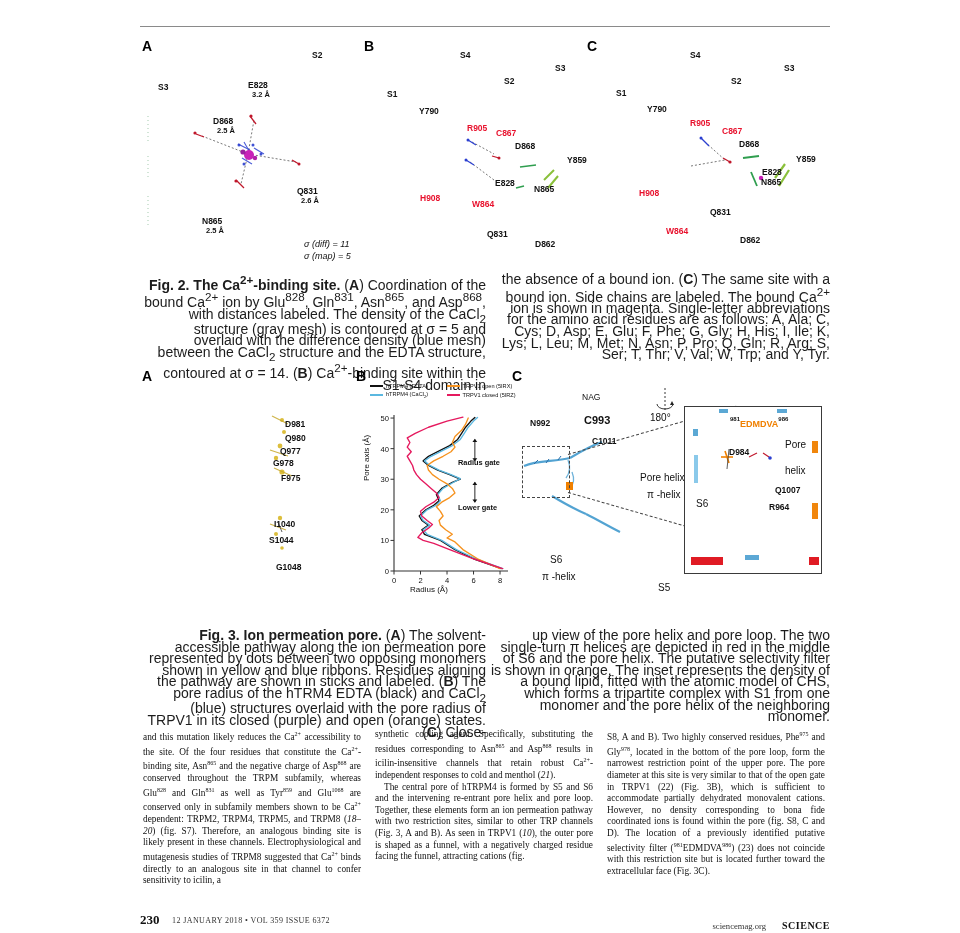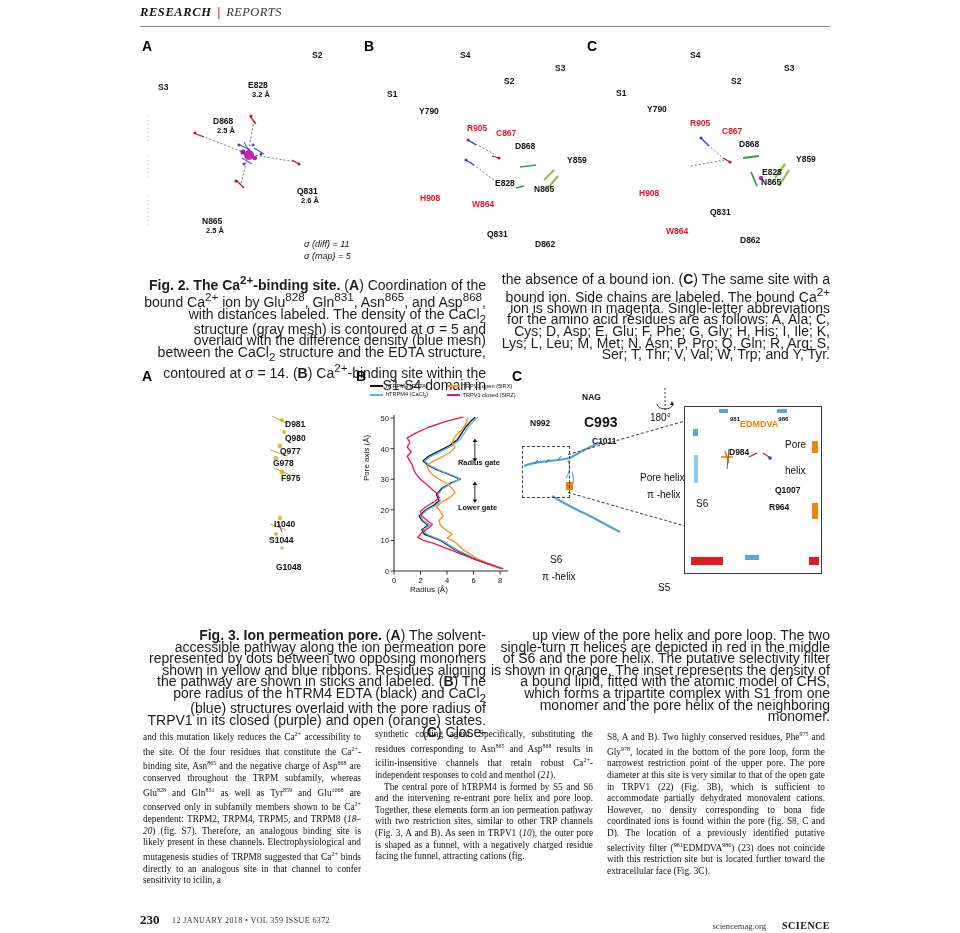--- a/index.html
+++ b/index.html
@@ -103,23 +103,20 @@
   .dashline{position:absolute;border-top:1.2px dashed #444;transform-origin:left center;}
 
   .tinytext{position:absolute;font-family:"Liberation Sans",sans-serif;font-size:9px;color:#111;white-space:nowrap;}
   .tinytext.big{font-size:10px;}
 </style>
 </head>
 <body>
 
 <div class="page">
 
-  <div class="runhead">
-    <span class="rh-research">RESEARCH</span><span class="rh-bar">|</span><span class="rh-reports">REPORTS</span>
-  </div>
   <div class="rule"></div>
 
   <div class="fig" style="left:140px;top:36px;width:230px;height:230px;">
     <div class="panel-letter" style="left:2px;top:2px;">A</div>
 
     <svg class="mol" style="left:46px;top:78px;" width="140" height="90">
       <g stroke="#555" stroke-width="0.8" stroke-dasharray="2,2">
         <line x1="16" y1="22" x2="62" y2="40"></line>
         <line x1="62" y1="40" x2="68" y2="6"></line>
         <line x1="62" y1="40" x2="55" y2="70"></line>
@@ -400,23 +397,23 @@
     <div class="dashbox" style="left:10px;top:80px;width:46px;height:50px;"></div>
     <div class="dashline" style="left:56px;top:88px;width:175px;transform:rotate(-16deg);"></div>
     <div class="dashline" style="left:56px;top:126px;width:178px;transform:rotate(16deg);"></div>
 
     <svg class="mol" style="left:140px;top:22px;" width="26" height="26">
       <line x1="13" y1="0" x2="13" y2="22" stroke="#222" stroke-width="0.9" stroke-dasharray="2,2"></line>
       <path d="M5 16 a 8 5 0 1 0 16 0" stroke="#222" stroke-width="0.9" fill="none"></path>
       <path d="M20 13 l2 4 l-4 0 z" fill="#222"></path>
     </svg>
 
-    <div class="tinytext" style="left:42px;top:26px;font-weight:bold;font-size:8.5px;padding-left:28px;">NAG</div>
+    <div class="tinytext" style="left:42px;top:26px;font-weight:normal;font-size:8.5px;padding-left:28px;">NAG</div>
     <div class="tinytext" style="left:18px;top:52px;font-weight:bold;font-size:8.5px;">N992</div>
-    <div class="tinytext" style="left:72px;top:48px;font-weight:bold;font-size:14px;">C993</div>
+    <div class="tinytext" style="left:72px;top:48px;font-weight:bold;font-size:11px;">C993</div>
     <div class="tinytext" style="left:80px;top:70px;font-weight:bold;font-size:8.5px;">C1011</div>
     <div class="tinytext big" style="left:138px;top:46px;">180°</div>
     <div class="tinytext big" style="left:128px;top:106px;">Pore helix</div>
     <div class="tinytext big" style="left:135px;top:123px;">π -helix</div>
     <div class="tinytext big" style="left:38px;top:188px;">S6</div>
     <div class="tinytext big" style="left:30px;top:205px;">π -helix</div>
     <div class="tinytext big" style="left:146px;top:216px;">S5</div>
 
     <div class="insetbox" style="left:172px;top:40px;width:136px;height:166px;">
       <svg class="mol" style="left:0px;top:0px;" width="136" height="166">

